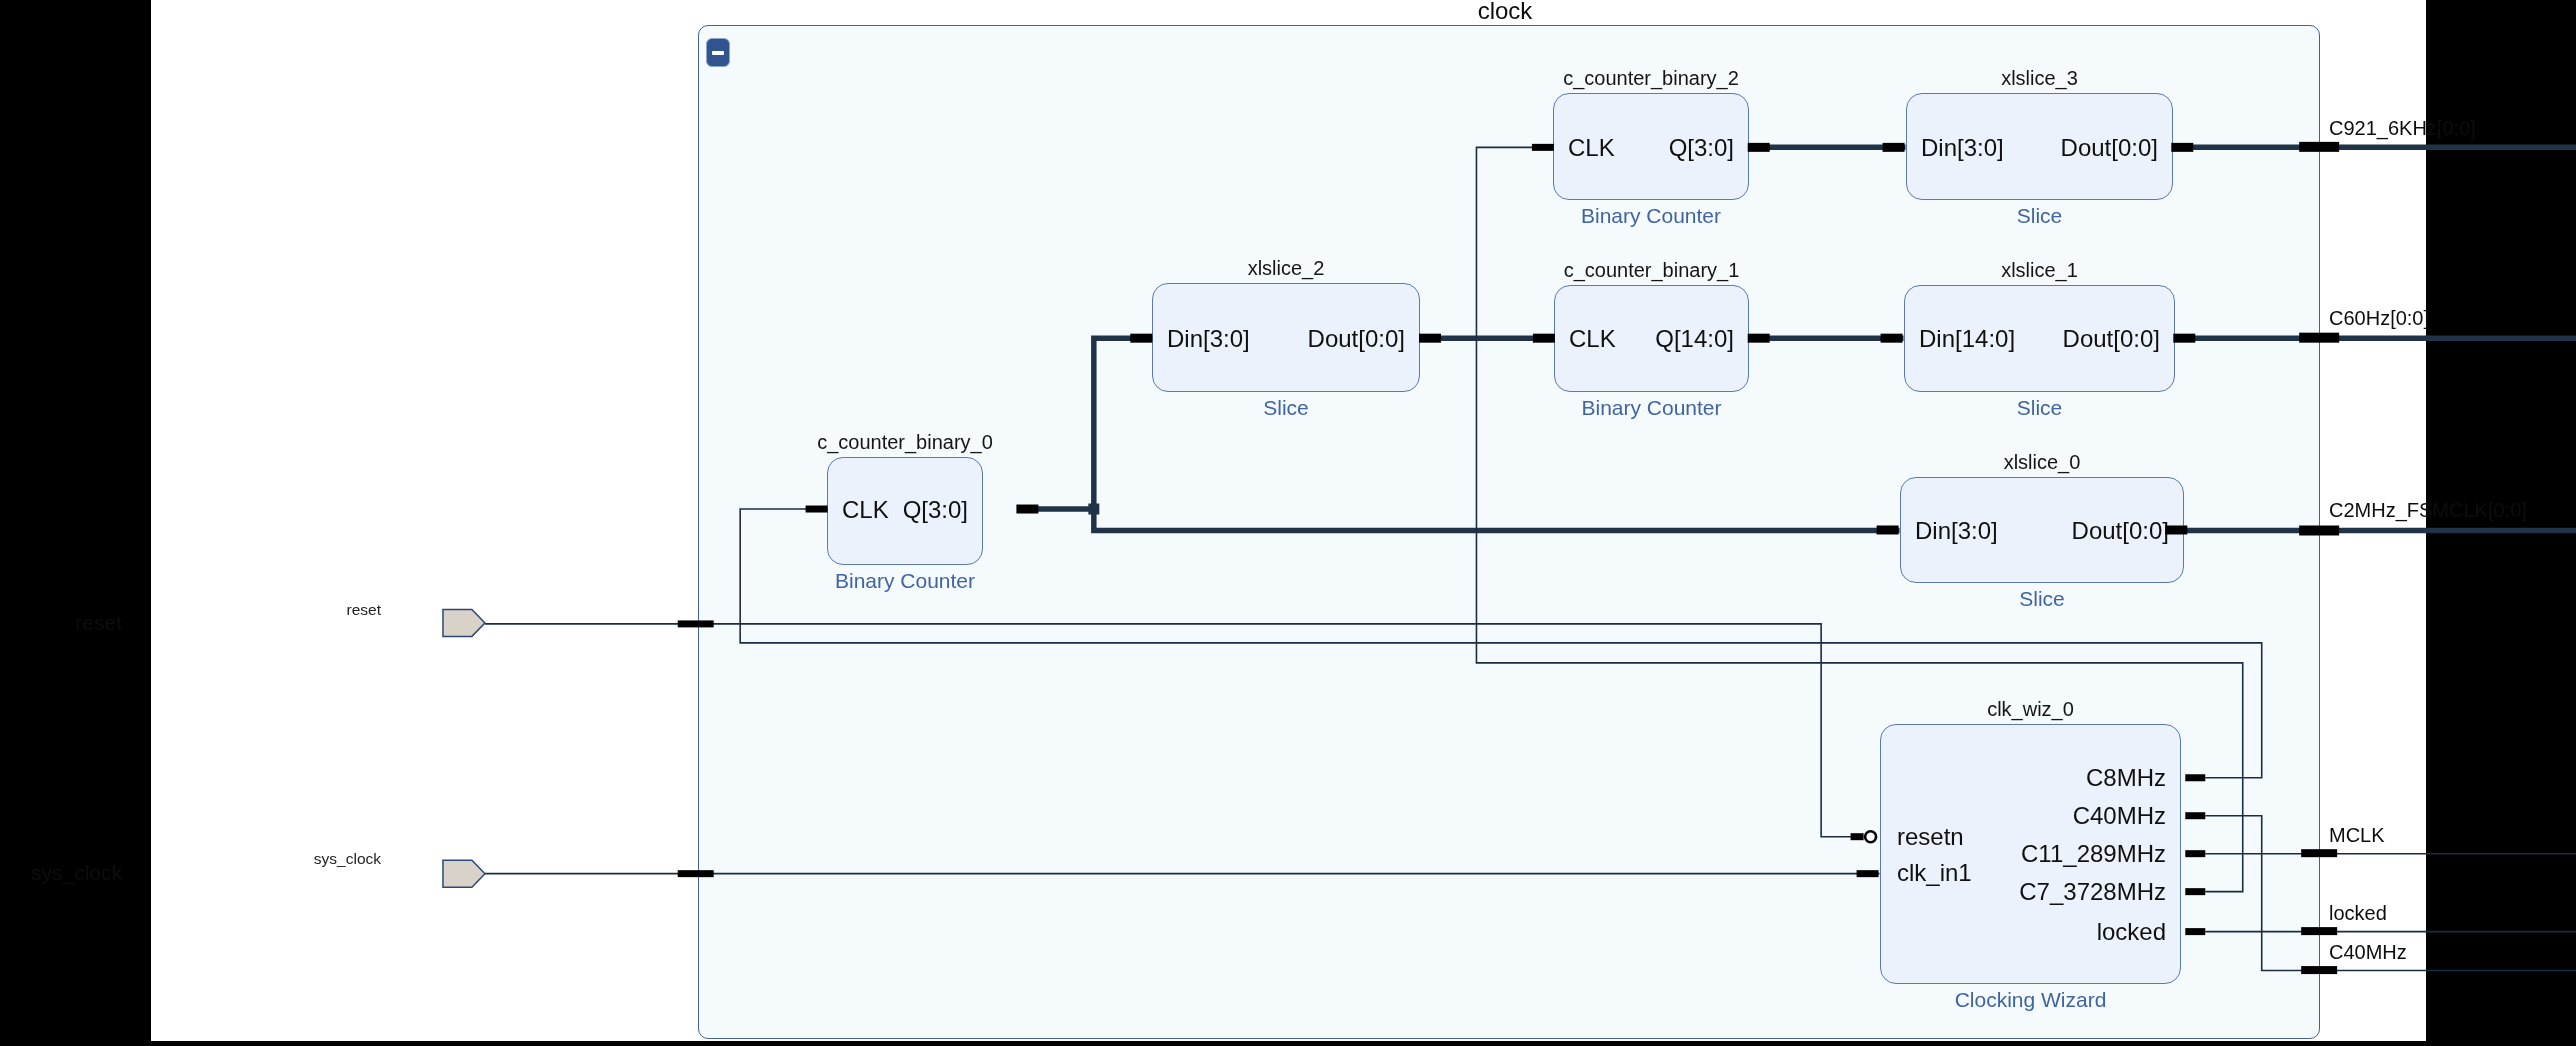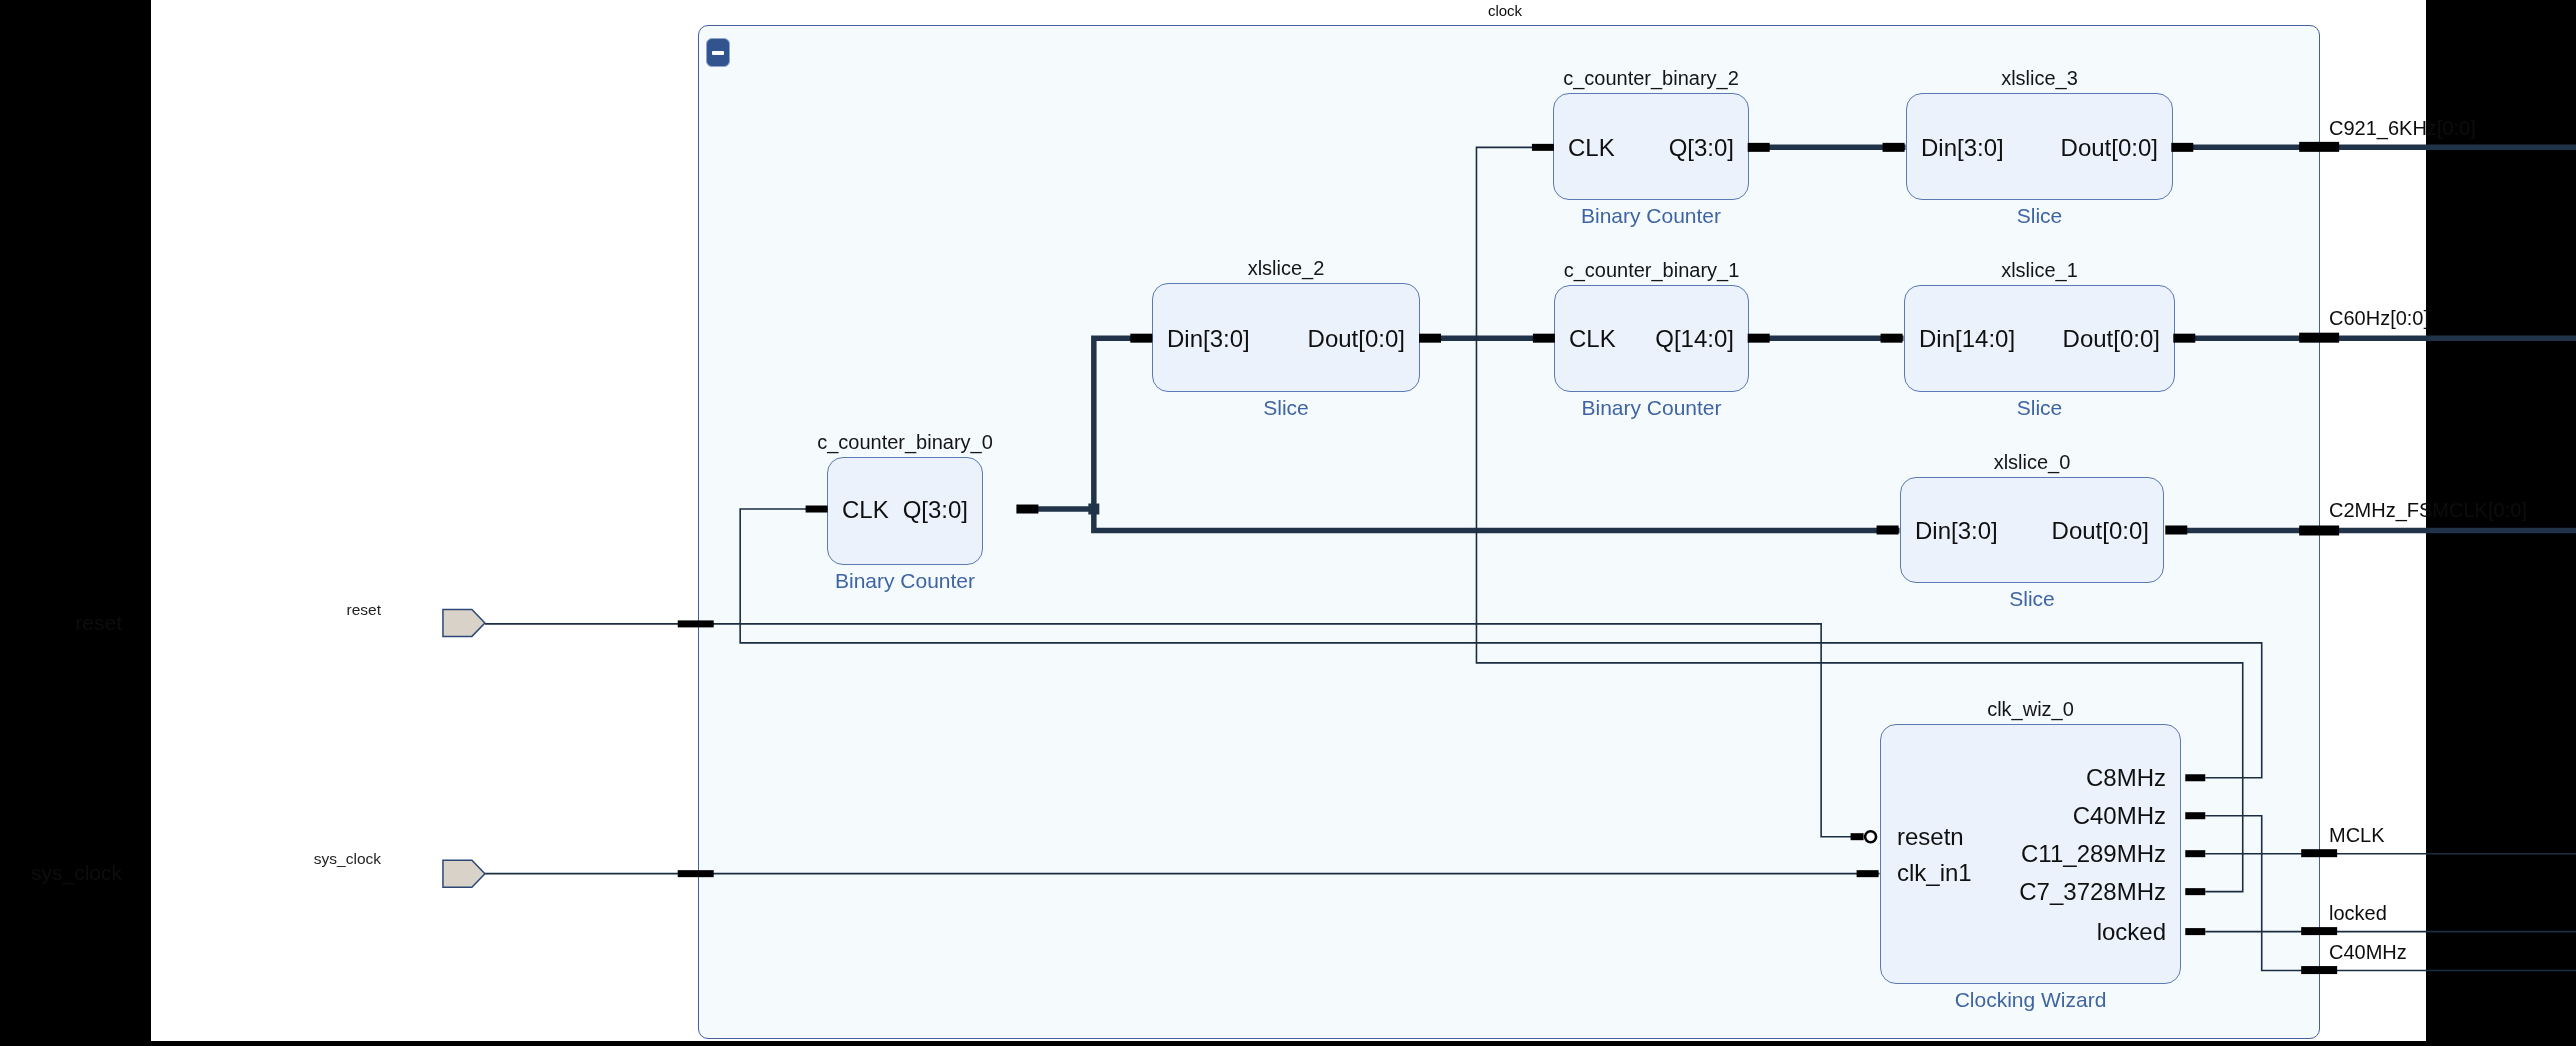--- a/index.html
+++ b/index.html
@@ -12,21 +12,21 @@
   .collapse{position:absolute;left:555px;top:38px;width:24px;height:29px;background:#31548f;
             border-radius:6px;border:1px solid #8fa6cd;box-sizing:border-box;}
   .collapse .minus{position:absolute;left:5px;top:12px;width:12px;height:4px;background:#ffffff;border-radius:1px;}
   .blk{position:absolute;background:#ecf2fb;border:1.4px solid #5b79b4;border-radius:16px;box-sizing:border-box;}
   .blk-title{position:absolute;bottom:calc(100% + 4px);left:50%;transform:translateX(-50%);
              white-space:nowrap;font-size:20px;color:#151515;}
   .blk-type{position:absolute;top:calc(100% + 5px);left:50%;transform:translateX(-50%);
             white-space:nowrap;font-size:21px;color:#3f64a3;}
   .port{position:absolute;height:22px;line-height:22px;font-size:24px;color:#101010;white-space:nowrap;}
   .port.r{text-align:left;}
-  .toplabel{position:absolute;height:22px;line-height:22px;font-size:15px;white-space:nowrap;color:#0d0d0d;}
+  .toplabel{position:absolute;height:22px;line-height:22px;font-size:24px;white-space:nowrap;color:#0d0d0d;}
   .netlabel{position:absolute;height:18px;line-height:18px;font-size:15.5px;color:#222;white-space:nowrap;text-align:right;}
   .extlabel{position:absolute;height:24px;line-height:24px;font-size:21px;color:#0d0d0d;white-space:nowrap;text-align:right;}
   .outlabel{position:absolute;height:22px;line-height:22px;font-size:20px;color:#0d0d0d;white-space:nowrap;}
   svg.wires{position:absolute;left:0;top:0;pointer-events:none;}
   svg.wires .bus{stroke:#213349;stroke-width:5.5;fill:none;}
   svg.wires .thin{stroke:#1b2d42;stroke-width:1.6;fill:none;}
   svg.wires .tick{fill:#000000;}
   svg.wires .junction{fill:#213349;}
   svg.wires .bubble{fill:#ffffff;stroke:#000000;stroke-width:2.6;}
   svg.wires .extport{fill:#d9d2c9;stroke:#2c4876;stroke-width:1.5;}
@@ -75,21 +75,21 @@
       <div class="blk-type">Slice</div>
     </div>
 
     <div class="blk" style="left:676px;top:457px;width:156px;height:108px;">
       <div class="blk-title">c_counter_binary_0</div>
       <div class="port" style="left:14px;top:41px;">CLK</div>
       <div class="port r" style="right:14px;top:41px;">Q[3:0]</div>
       <div class="blk-type">Binary Counter</div>
     </div>
 
-    <div class="blk" style="left:1749px;top:477px;width:264px;height:106px;">
+    <div class="blk" style="left:1749px;top:477px;width:284px;height:106px;">
       <div class="blk-title">xlslice_0</div>
       <div class="port" style="left:14px;top:42px;">Din[3:0]</div>
       <div class="port r" style="right:14px;top:42px;">Dout[0:0]</div>
       <div class="blk-type">Slice</div>
     </div>
 
     <div class="blk" style="left:1729px;top:724px;width:301px;height:260px;">
       <div class="blk-title">clk_wiz_0</div>
       <div class="port" style="left:16px;top:101px;">resetn</div>
       <div class="port" style="left:16px;top:137px;">clk_in1</div>

